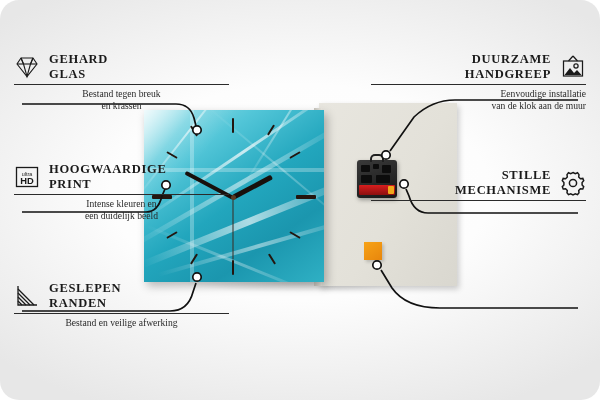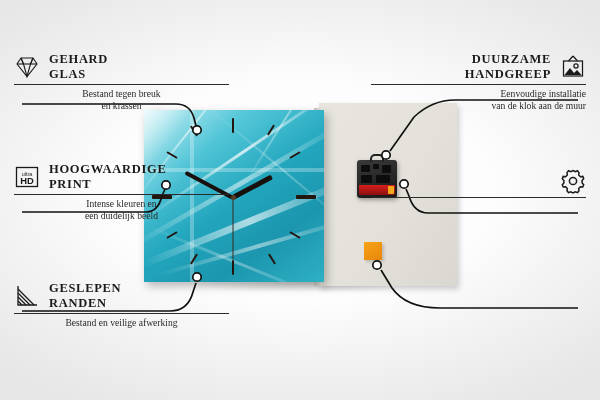--- a/index.html
+++ b/index.html
@@ -6,20 +6,21 @@
   html, body {
     width: 600px; height: 400px;
     overflow: hidden;
     font-family: "Liberation Serif", serif;
   }
   #stage {
     position: relative;
     width: 600px; height: 400px;
     background:
       radial-gradient(ellipse 70% 60% at 50% 48%, #ffffff 0%, #fdfdfd 45%, #f2f2f2 72%, #e7e7e7 100%);
+    border-radius: 19px;
   }
   
   .feature { position: absolute; width: 215px; }
   .feature .head {
     display: flex; align-items: center; gap: 9px;
   }
   .feature.right .head { flex-direction: row; justify-content: flex-end; }
   .title {
     font-family: "Liberation Serif", serif;
     font-weight: bold;
@@ -248,20 +249,22 @@
           </svg>
       </span>
     </div>
     <div class="rule"></div>
     <div class="desc">Eenvoudige installatie
 van de klok aan de muur</div>
   </div>
 
   <div class="feature right" id="f-mech">
     <div class="head">
+      <span class="title">STILLE
+MECHANISME</span>
       <span class="icon">
         <svg viewBox="0 0 26 26">
             <g stroke="#1a1a1a" stroke-width="1.5" fill="none">
           <path d="M13,2.5 l2.3,1.1 2.2,-0.9 1.5,1.9 -0.3,2.4 1.7,1.7 2.4,-0.3 0.9,2.3 -1.6,1.8 0,2.4 1.6,1.8 -0.9,2.3 -2.4,-0.3 -1.7,1.7 0.3,2.4 -1.5,1.9 -2.2,-0.9 -2.3,1.1 -2.3,-1.1 -2.2,0.9 -1.5,-1.9 0.3,-2.4 -1.7,-1.7 -2.4,0.3 -0.9,-2.3 1.6,-1.8 0,-2.4 -1.6,-1.8 0.9,-2.3 2.4,0.3 1.7,-1.7 -0.3,-2.4 1.5,-1.9 2.2,0.9 Z"></path>
           <circle cx="13" cy="13" r="3.6"></circle>
         </g>
           </svg>
       </span>
     </div>
     <div class="rule"></div>

